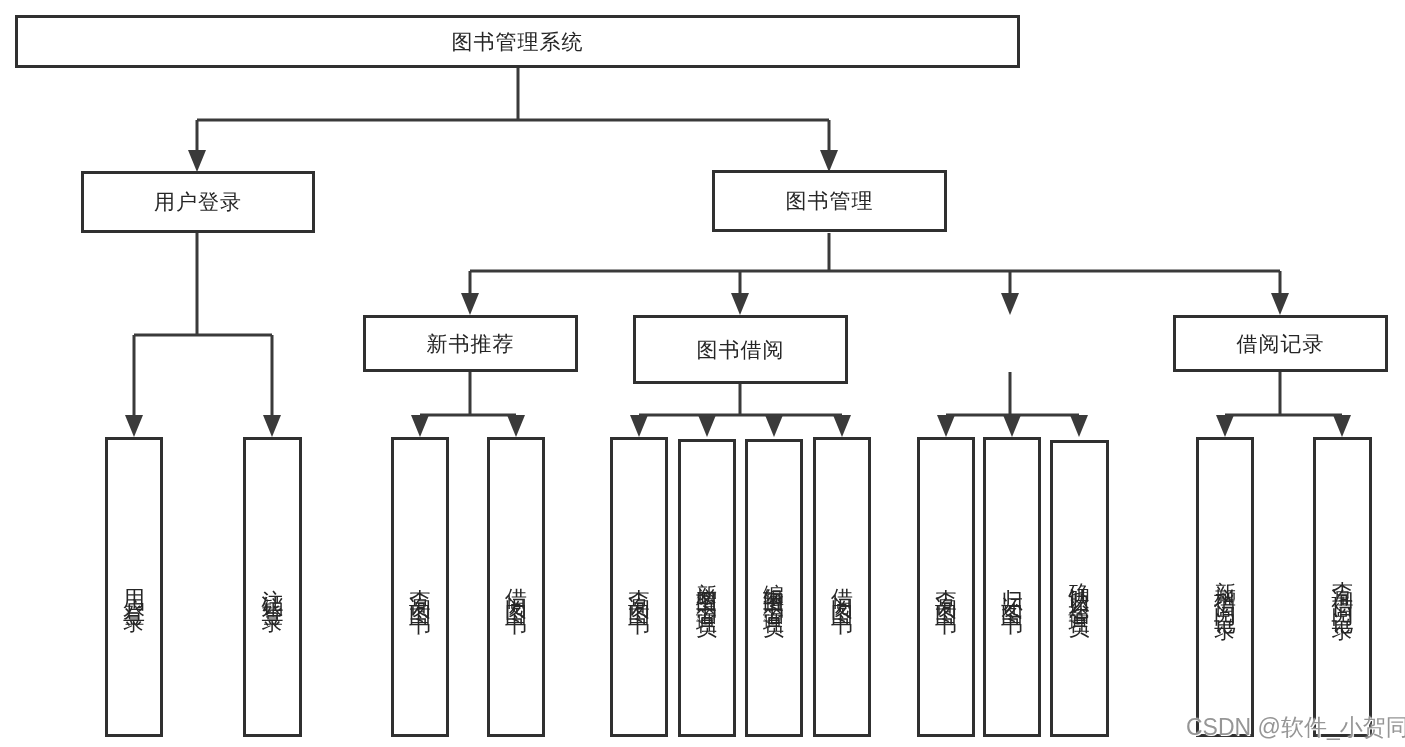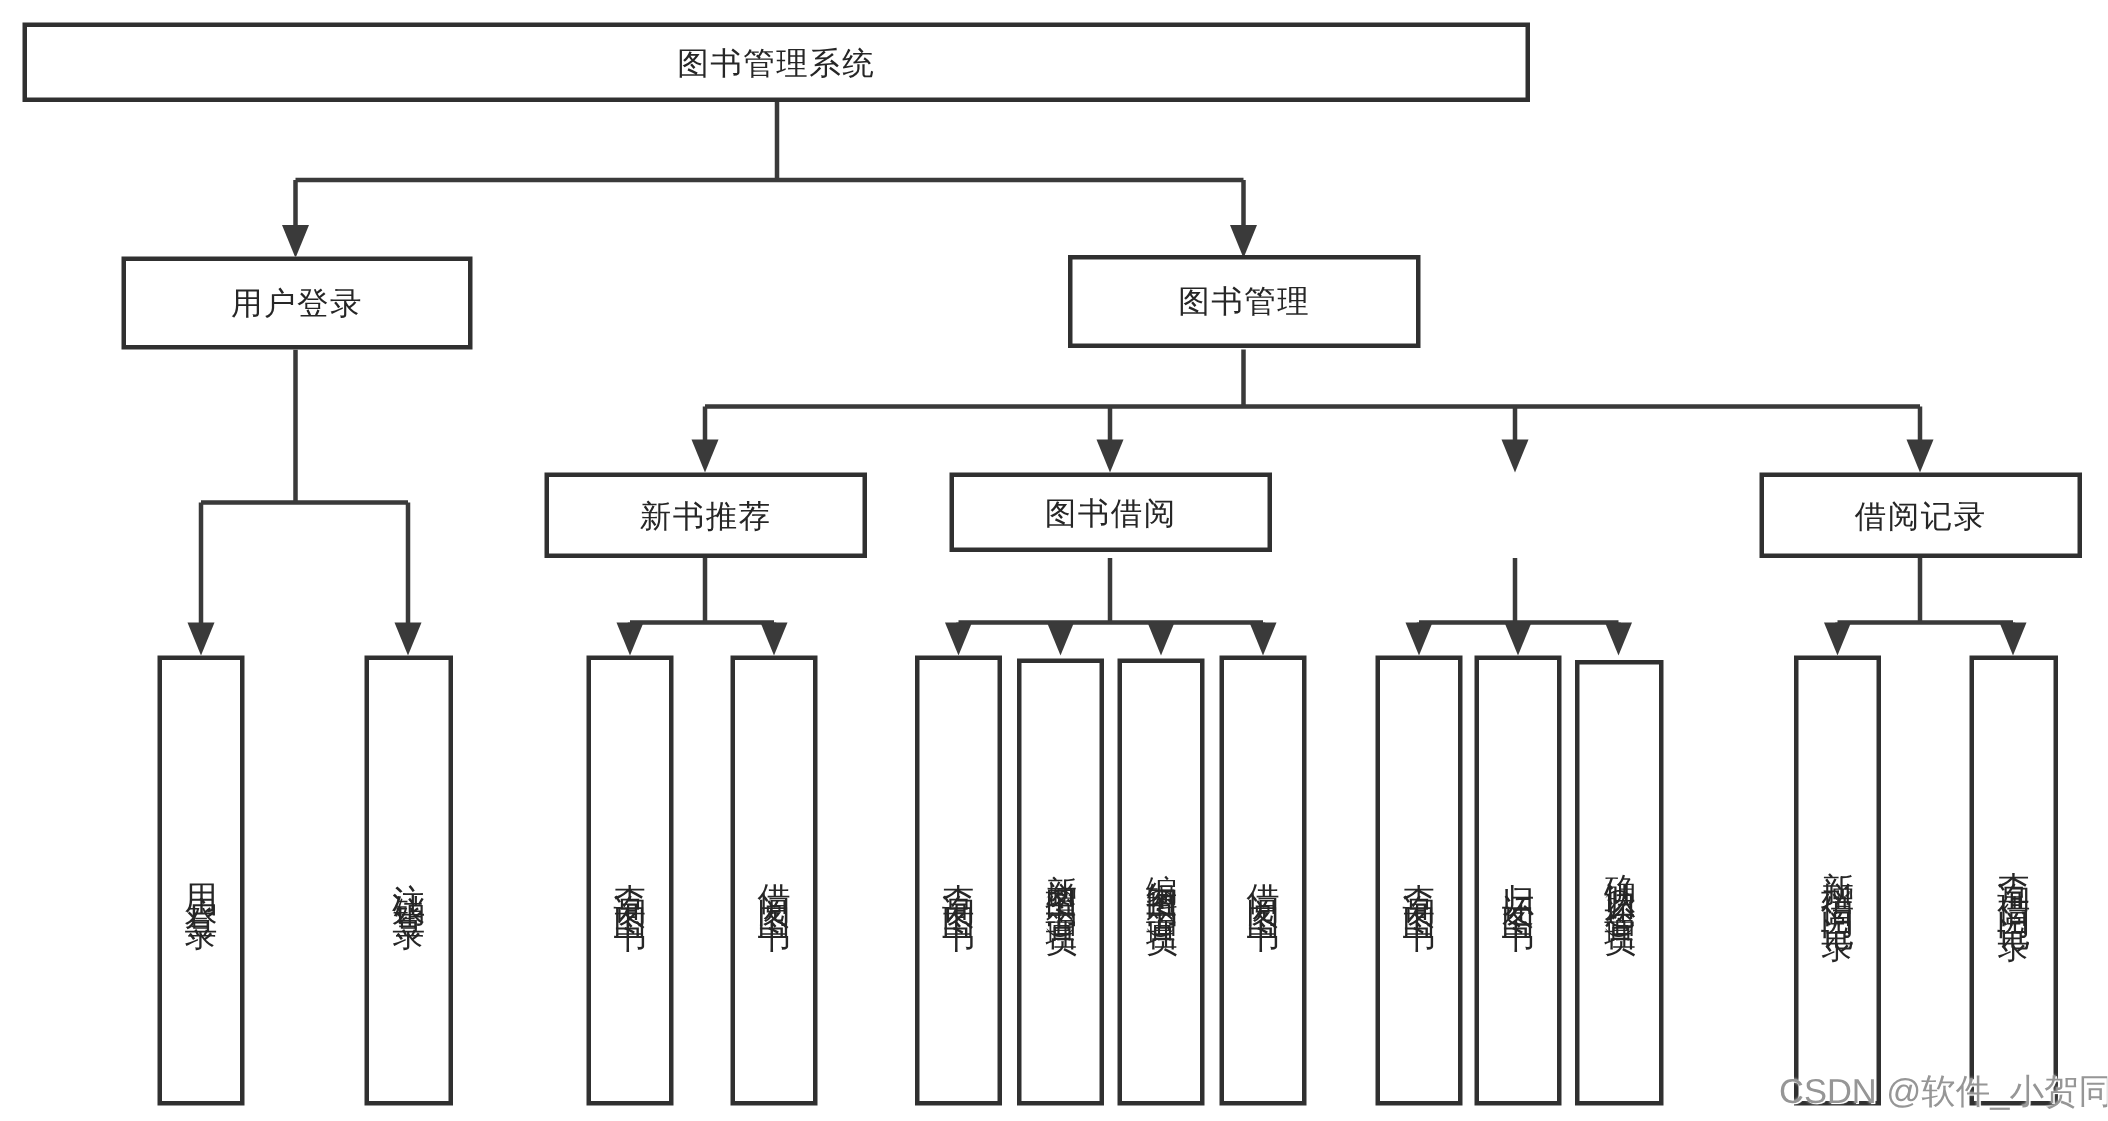--- a/index.html
+++ b/index.html
@@ -116,21 +116,21 @@
   <div class="box" style="left:81px;top:171px;width:234px;height:62px">
     <span class="lbl">用户登录</span>
   </div>
   <div class="box" style="left:363px;top:315px;width:215px;height:57px">
     <span class="lbl">新书推荐</span>
   </div>
 
   <div class="box" style="left:712px;top:170px;width:235px;height:62px">
     <span class="lbl">图书管理</span>
   </div>
-  <div class="box" style="left:633px;top:315px;width:215px;height:53px">
+  <div class="box" style="left:633px;top:315px;width:215px;height:69px">
     <span class="lbl">图书借阅</span>
   </div>
   <div class="box" style="left:1173px;top:315px;width:215px;height:57px">
     <span class="lbl">借阅记录</span>
   </div>
 
   <div class="box" style="left:105px;top:437px;width:58px;height:300px">
     <span class="vlbl">用户登录</span>
   </div>
   <div class="box" style="left:243px;top:437px;width:59px;height:300px">

